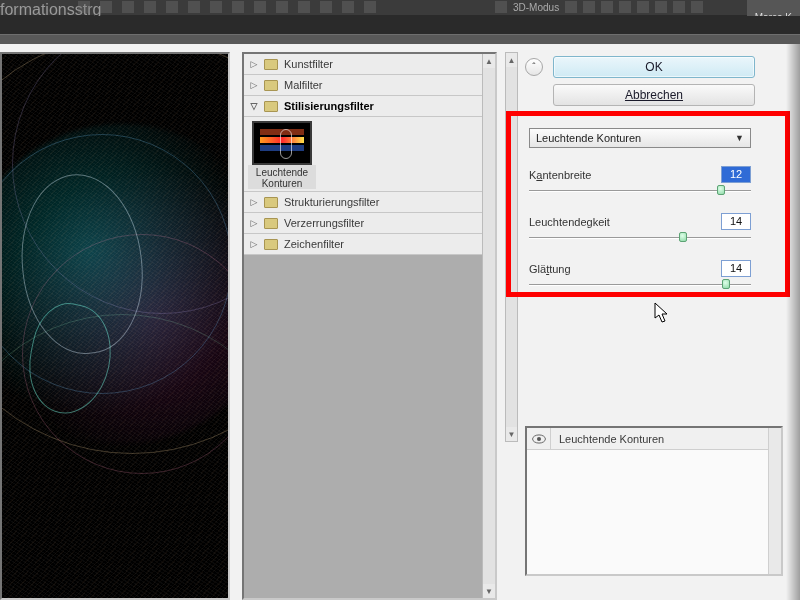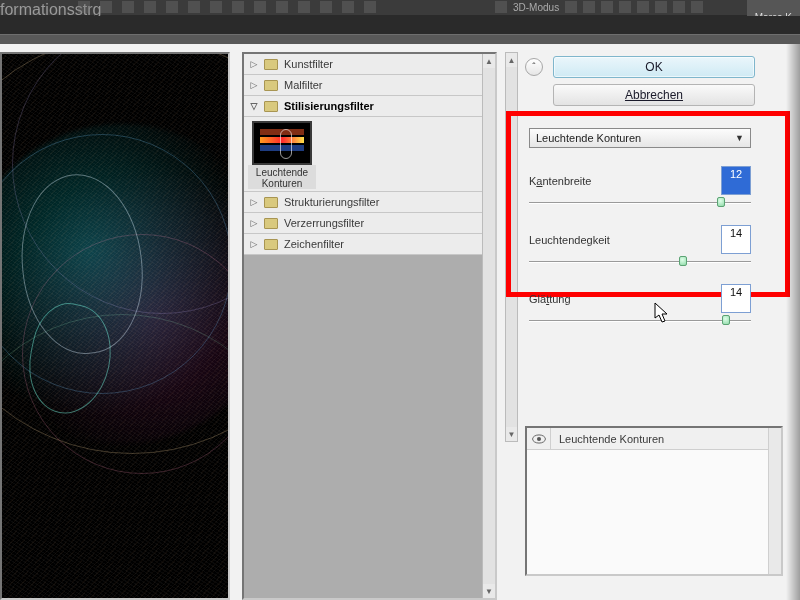--- a/index.html
+++ b/index.html
@@ -70,21 +70,21 @@
   .btn.cancel { top:32px; background:linear-gradient(#fafafa,#e3e3e3); border-color:#b4b4b4;text-decoration:underline;}
 
   .red-box { position:absolute; left:6px; top:64px; width:274px; height:176px; outline:5px solid #ff0000; background:transparent; }
   .controls { position:absolute; left:24px; top:76px; width:242px; }
   .combo { width:222px; height:20px; border:1px solid #8a8a8a; background:linear-gradient(#fcfcfc,#e6e6e6); display:flex; align-items:center; justify-content:space-between; padding:0 6px; font-size:11px; color:#222; cursor:pointer;}
   .combo .arrow{font-size:9px;color:#333;}
   .param { margin-top:18px; }
   .param .row { display:flex; align-items:center; justify-content:space-between; width:222px;}
   .param .lbl { color:#333; font-size:11px;}
   .param .lbl .ul { text-decoration:underline; }
-  .param .val { width:30px; height:29px; border:1px solid #7d9fd3; background:#fff; color:#111; text-align:center; font-size:11px; line-height:15px;}
+  .param .val { width:30px; height:17px; border:1px solid #7d9fd3; background:#fff; color:#111; text-align:center; font-size:11px; line-height:15px;}
   .param .val.sel { background:#2f6bd6; color:#fff;}
   .param .track { position:relative; width:222px; height:8px; margin-top:4px;}
   .param .rail  { position:absolute; left:0; right:0; top:3px; height:1px; background:#9a9a9a; box-shadow:0 1px 0 #fff;}
   .param .knob  { position:absolute; top:-2px; width:8px; height:10px; background:radial-gradient(circle at 40% 35%,#dfffe9,#8fd9a8); border:1px solid #5ca374; border-radius:2px; cursor:pointer;}
 
   
   .layers { position:absolute; left:20px; top:374px; width:258px; height:150px; border:2px inset #c9c9c9; background:#fafafa;}
   .layers-head { height:22px; border-bottom:1px solid #cfcfcf; background:#f0f0f0; display:flex; align-items:center;}
   .layers-head .eye { width:24px; height:22px; border-right:1px solid #cfcfcf; display:flex; align-items:center; justify-content:center;}
   .layers-head .eye svg{width:14px;height:10px;}

